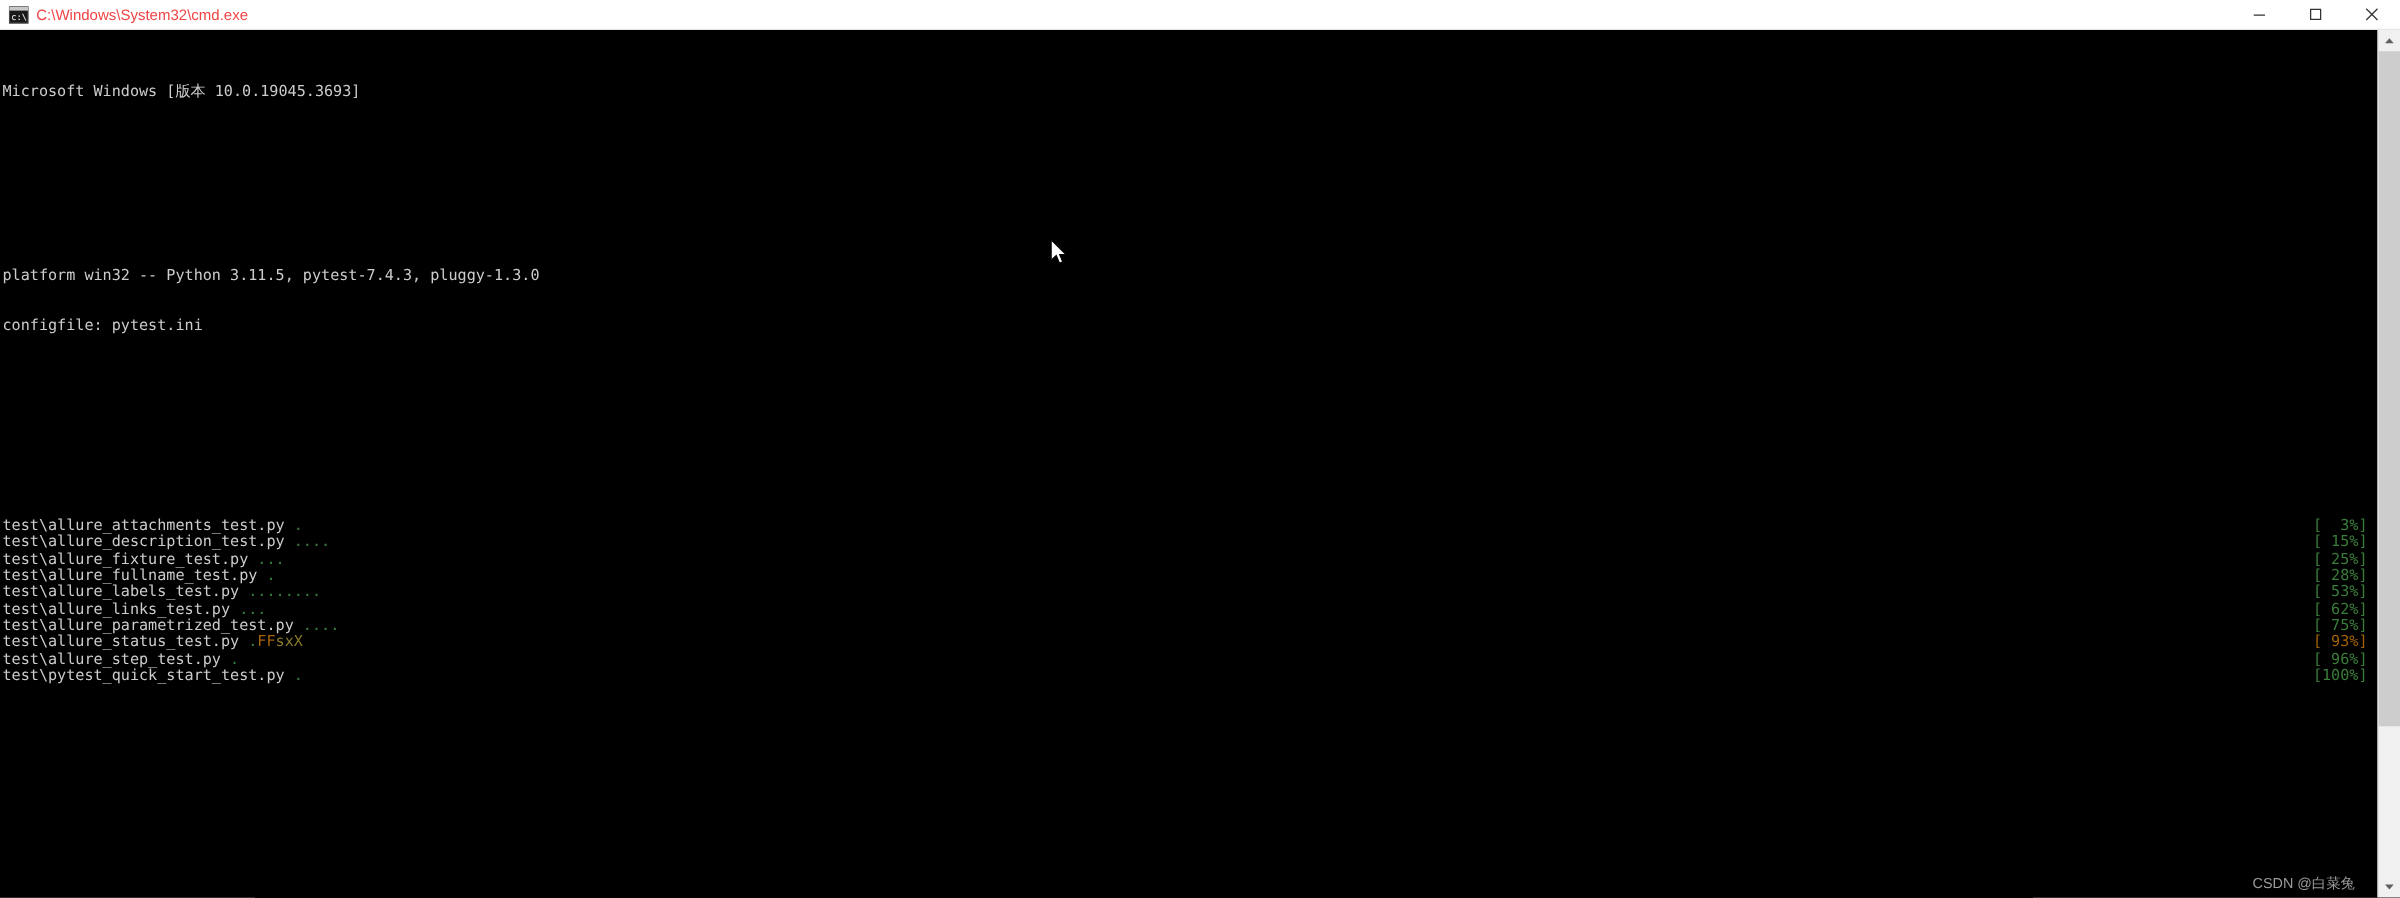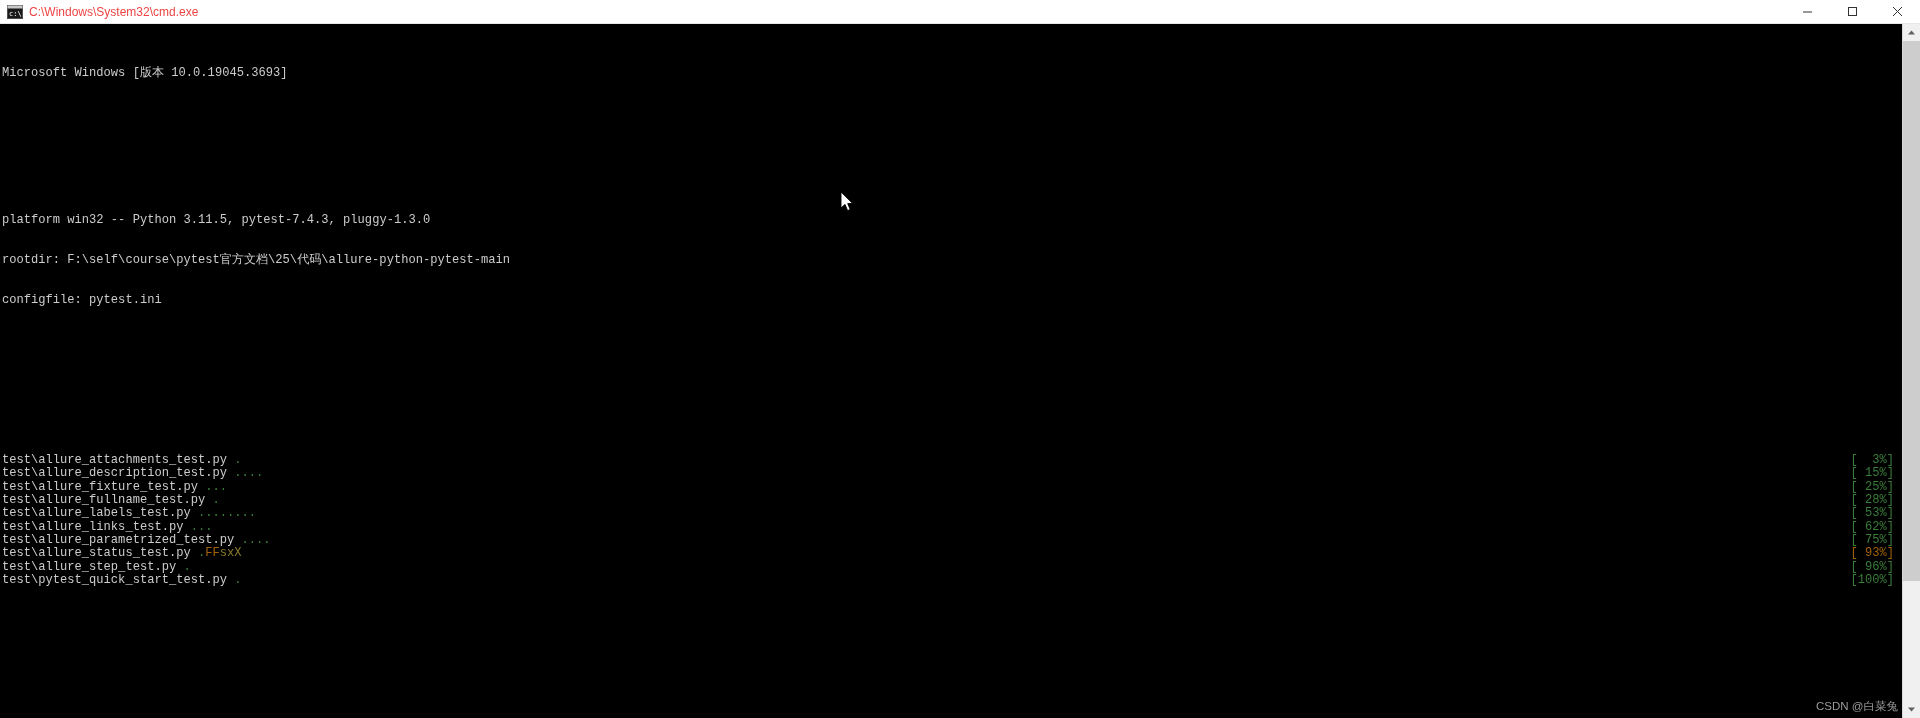--- a/index.html
+++ b/index.html
@@ -89,21 +89,20 @@
     font-size: 12.1px;
     line-height: 13.35px;
     color: #cccccc;
     white-space: pre;
     letter-spacing: 0px;
   }
   .line {
     height: 13.35px;
     white-space: pre;
     position: relative;
-    font-family: Liberation Mono, monospace;
   }
   .line.blank { color: transparent; }
 
   
   .c-white  { color: #cccccc; }
   .c-red2   { color: #a16207; }
   .c-green2 { color: #3a7d3a; }
   .c-yellow { color: #8a7a2a; }
 
   .pct {
@@ -149,21 +148,21 @@
   
   .cursor {
     position: absolute;
     pointer-events: none;
     z-index: 20;
   }
 
   
   .watermark {
     position: absolute;
-    right: 22px;
+    right: 36px;
     bottom: 4px;
     font-family: "Liberation Sans", sans-serif;
     font-size: 11.5px;
     color: #9a9a9a;
     white-space: nowrap;
     z-index: 10;
   }
 </style>
 </head>
 <body>
@@ -203,21 +202,20 @@
 
   <div class="console-wrap">
     <div class="console term">
 
       <div class="line c-white">Microsoft Windows [版本 10.0.19045.3693]</div>
       <div class="line blank">&nbsp;</div>
 
       <div class="line blank">&nbsp;</div>
 
       <div class="line c-white">platform win32 -- Python 3.11.5, pytest-7.4.3, pluggy-1.3.0</div>
-      <div class="line c-white">rootdir: F:\self\course\pytest官方文档\25\代码\allure-python-pytest-main</div>
       <div class="line c-white">configfile: pytest.ini</div>
 
       <div class="line blank">&nbsp;</div>
       <div class="line blank">&nbsp;</div>
 
       
       <div id="test-rows"><div class="line"><span class="c-white">test\allure_attachments_test.py</span> <span class="c-green2">.</span><span class="pct c-green2">[  3%]</span></div><div class="line"><span class="c-white">test\allure_description_test.py</span> <span class="c-green2">....</span><span class="pct c-green2">[ 15%]</span></div><div class="line"><span class="c-white">test\allure_fixture_test.py</span> <span class="c-green2">...</span><span class="pct c-green2">[ 25%]</span></div><div class="line"><span class="c-white">test\allure_fullname_test.py</span> <span class="c-green2">.</span><span class="pct c-green2">[ 28%]</span></div><div class="line"><span class="c-white">test\allure_labels_test.py</span> <span class="c-green2">........</span><span class="pct c-green2">[ 53%]</span></div><div class="line"><span class="c-white">test\allure_links_test.py</span> <span class="c-green2">...</span><span class="pct c-green2">[ 62%]</span></div><div class="line"><span class="c-white">test\allure_parametrized_test.py</span> <span class="c-green2">....</span><span class="pct c-green2">[ 75%]</span></div><div class="line"><span class="c-white">test\allure_status_test.py</span> <span class="c-green2">.</span><span class="c-red2">FF</span><span class="c-yellow">s</span><span class="c-yellow">x</span><span class="c-yellow">X</span><span class="pct c-red2">[ 93%]</span></div><div class="line"><span class="c-white">test\allure_step_test.py</span> <span class="c-green2">.</span><span class="pct c-green2">[ 96%]</span></div><div class="line"><span class="c-white">test\pytest_quick_start_test.py</span> <span class="c-green2">.</span><span class="pct c-green2">[100%]</span></div></div>
 
       
 

